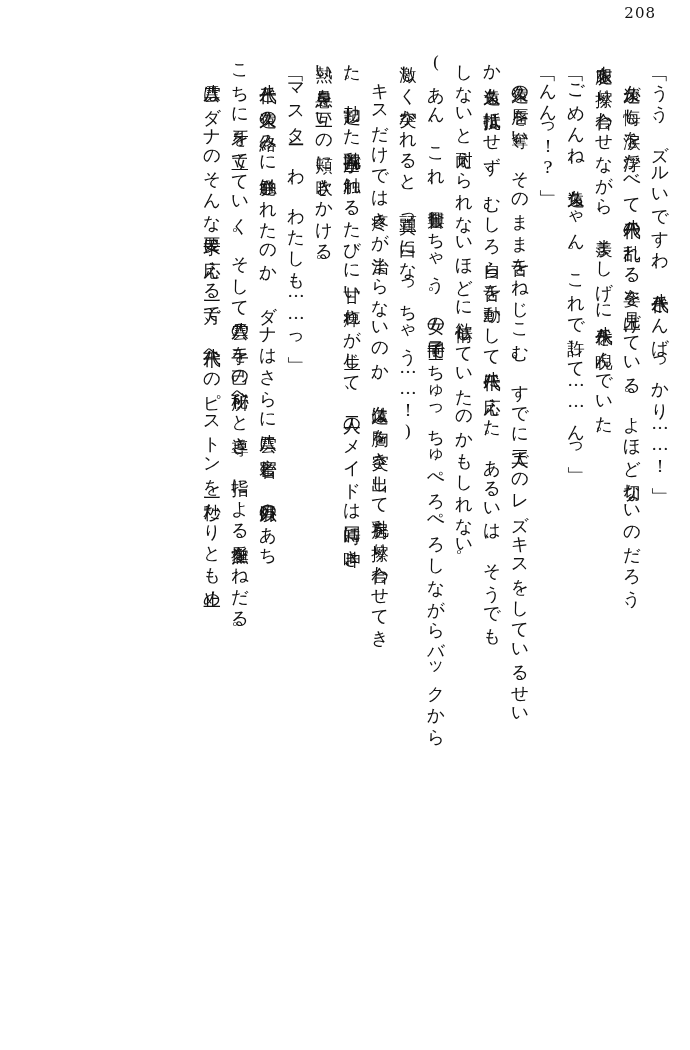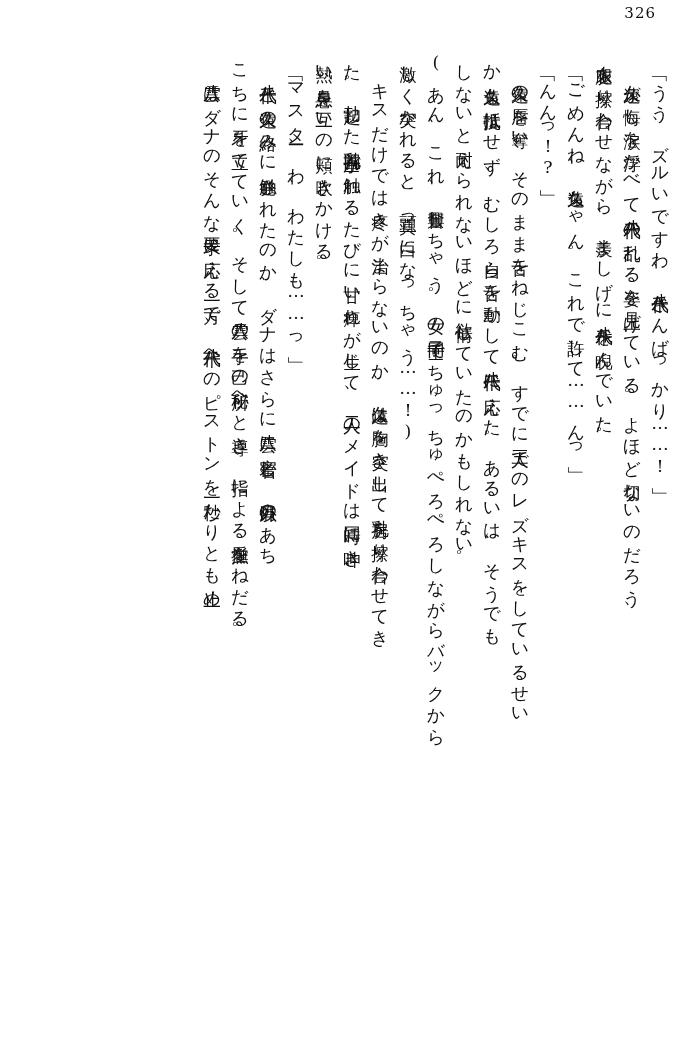--- a/index.html
+++ b/index.html
@@ -54,21 +54,21 @@
   }
   .column.indent {
     padding-top: 18px;
   }
 </style>
 </head>
 <body>
 
 <div id="page">
 
-  <div id="page-number">326</div>
+  <div id="page-number">208</div>
 
   <div id="text-body">
       <div class="column indent">「うう、ズルいですわ、八千代さんばっかり……!」</div>
       <div class="column">　久遠が悔し涙を浮かべて八千代の乱れる姿を見上げている。よほど切ないのだろう、</div>
       <div class="column">太腿を擦り合わせながら、羨ましげに八千代を睨んでいた。</div>
       <div class="column indent">「ごめんね、久遠ちゃん。これで許して……んっ」</div>
       <div class="column indent">「んんっ!?」</div>
       <div class="column">　久遠の唇を奪い、そのまま舌をねじこむ。すでに三人でのレズキスをしているせい</div>
       <div class="column">か久遠も抵抗はせず、むしろ自ら舌を動かして八千代に応えた。あるいは、そうでも</div>
       <div class="column">しないと耐えられないほどに欲情していたのかもしれない。</div>

